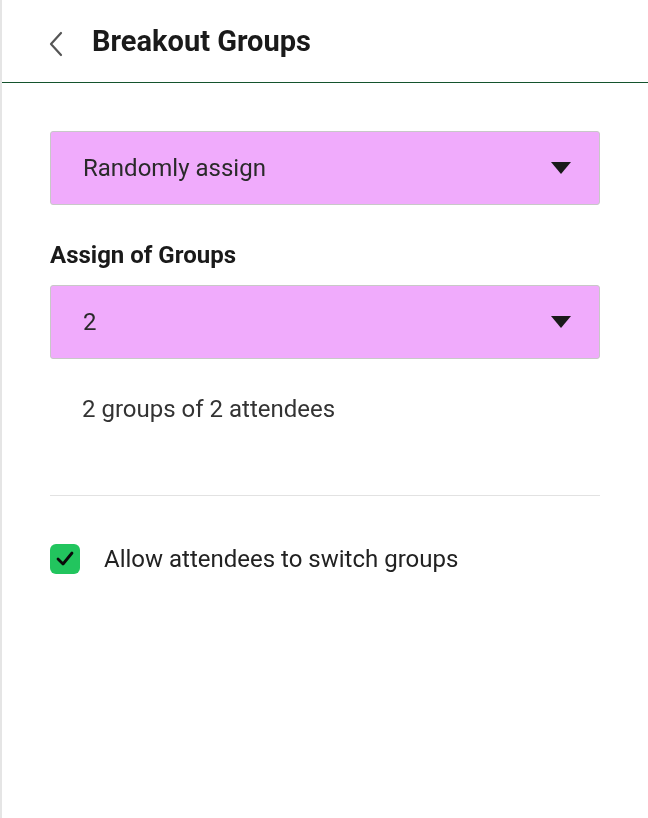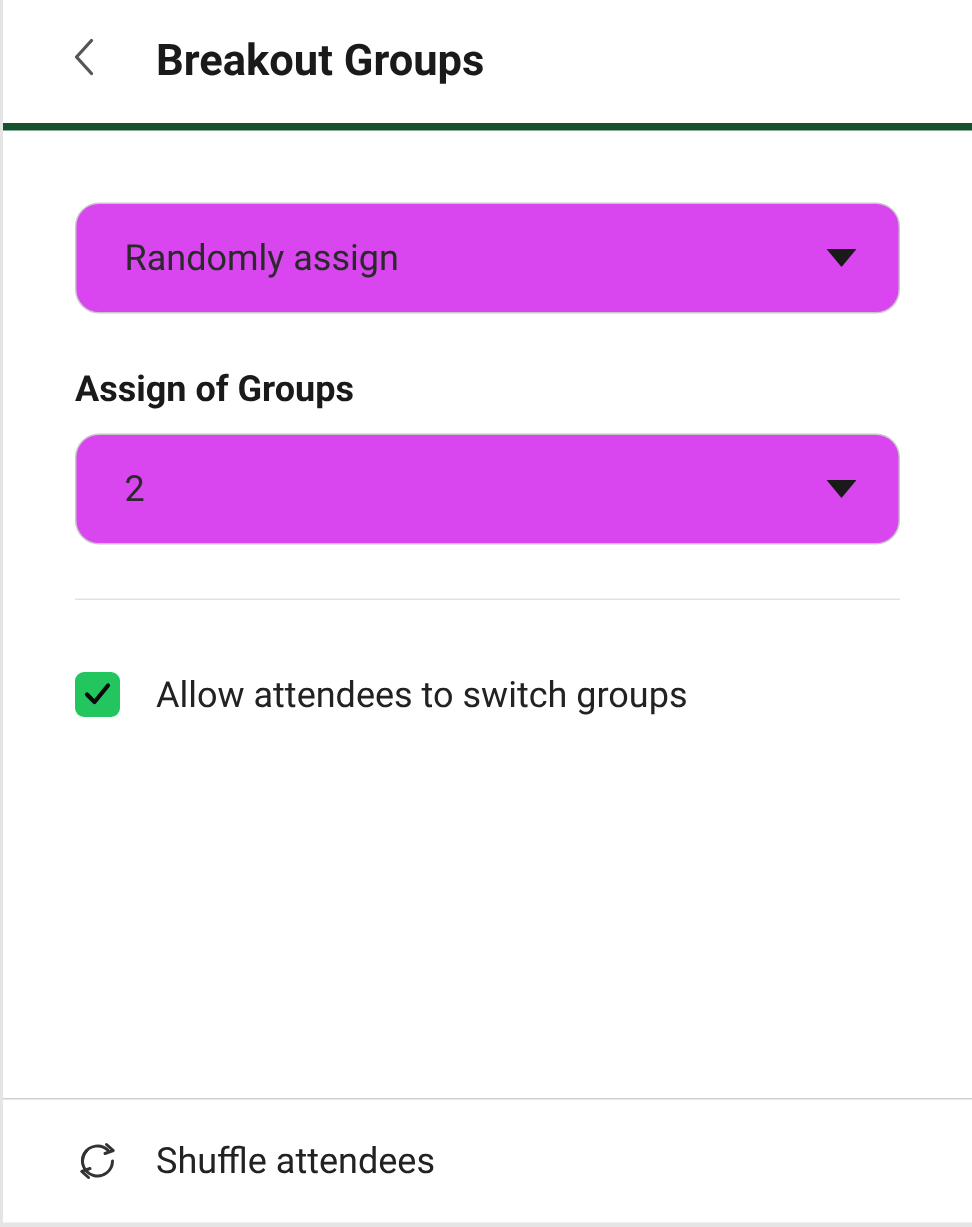--- a/index.html
+++ b/index.html
@@ -16,24 +16,24 @@
       color: #1a1a1a;
     }
     .container {
       border-left: 2px solid #e5e5e5;
       height: 100%;
       display: flex;
       flex-direction: column;
     }
     .header {
       display: flex;
-      align-items: flex-start;
+      align-items: flex-end;
       padding: 24px 20px 24px 46px;
-      border-bottom: 5px solid #14532d;
-      gap: 40px;
+      border-bottom: 1px solid #14532d;
+      gap: 28px;
     }
     .back-chevron {
       cursor: pointer;
       display: flex;
       align-items: center;
     }
     .header-title {
       font-size: 29px;
       font-weight: 700;
       color: #1a1a1a;
@@ -48,27 +48,27 @@
     .field-label {
       font-size: 24px;
       font-weight: 700;
       color: #1a1a1a;
       margin-bottom: 16px;
     }
     .select-box {
       width: 100%;
       height: 74px;
       border: 1px solid #c8c8c8;
-      border-radius: 16px;
+      border-radius: 3px;
       display: flex;
       align-items: center;
       justify-content: space-between;
       padding: 0 28px 0 32px;
       cursor: pointer;
-      background: #d946ef;
+      background: #f0abfc;
     }
     .select-value {
       font-size: 24px;
       font-weight: 400;
       color: #2a2a2a;
     }
     .select-caret {
       display: flex;
       align-items: center;
     }
@@ -157,39 +157,29 @@
       <div class="select-box">
         <span class="select-value">2</span>
         <span class="select-caret">
           <svg width="20" height="12" viewBox="0 0 20 12" fill="none">
             <path d="M0 0 L10 12 L20 0 Z" fill="#1a1a1a"></path>
           </svg>
         </span>
       </div>
     </div>
 
+    <div class="groups-summary">2 groups of 2 attendees</div>
 
     <div class="divider"></div>
 
     <div class="checkbox-row">
       <div class="checkbox">
         <svg width="18" height="16" viewBox="0 0 18 16" fill="none">
           <path d="M2 8 L7 13 L16 2" stroke="#0a0a0a" stroke-width="2.8" stroke-linecap="round" stroke-linejoin="round"></path>
         </svg>
       </div>
       <span class="checkbox-label">Allow attendees to switch groups</span>
     </div>
 
   </div>
 
-  <div class="footer">
-    <span class="shuffle-icon">
-      <svg width="30" height="30" viewBox="0 0 30 30" fill="none">
-        <path d="M 25 15 A 10 10 0 1 1 22.07 7.93" stroke="#333" stroke-width="2" fill="none" stroke-linecap="round"></path>
-        <path d="M 5 15 A 10 10 0 0 1 7.93 7.93" stroke="#333" stroke-width="2" fill="none" stroke-linecap="round"></path>
-        <path d="M 21 4 L 25.5 8 L 20 10" stroke="#333" stroke-width="2" fill="none" stroke-linecap="round" stroke-linejoin="round"></path>
-        <path d="M 9 26 L 4.5 22 L 10 20" stroke="#333" stroke-width="2" fill="none" stroke-linecap="round" stroke-linejoin="round"></path>
-      </svg>
-    </span>
-    <span class="shuffle-label">Shuffle attendees</span>
-  </div>
 
 </div>
 
 </body></html>

